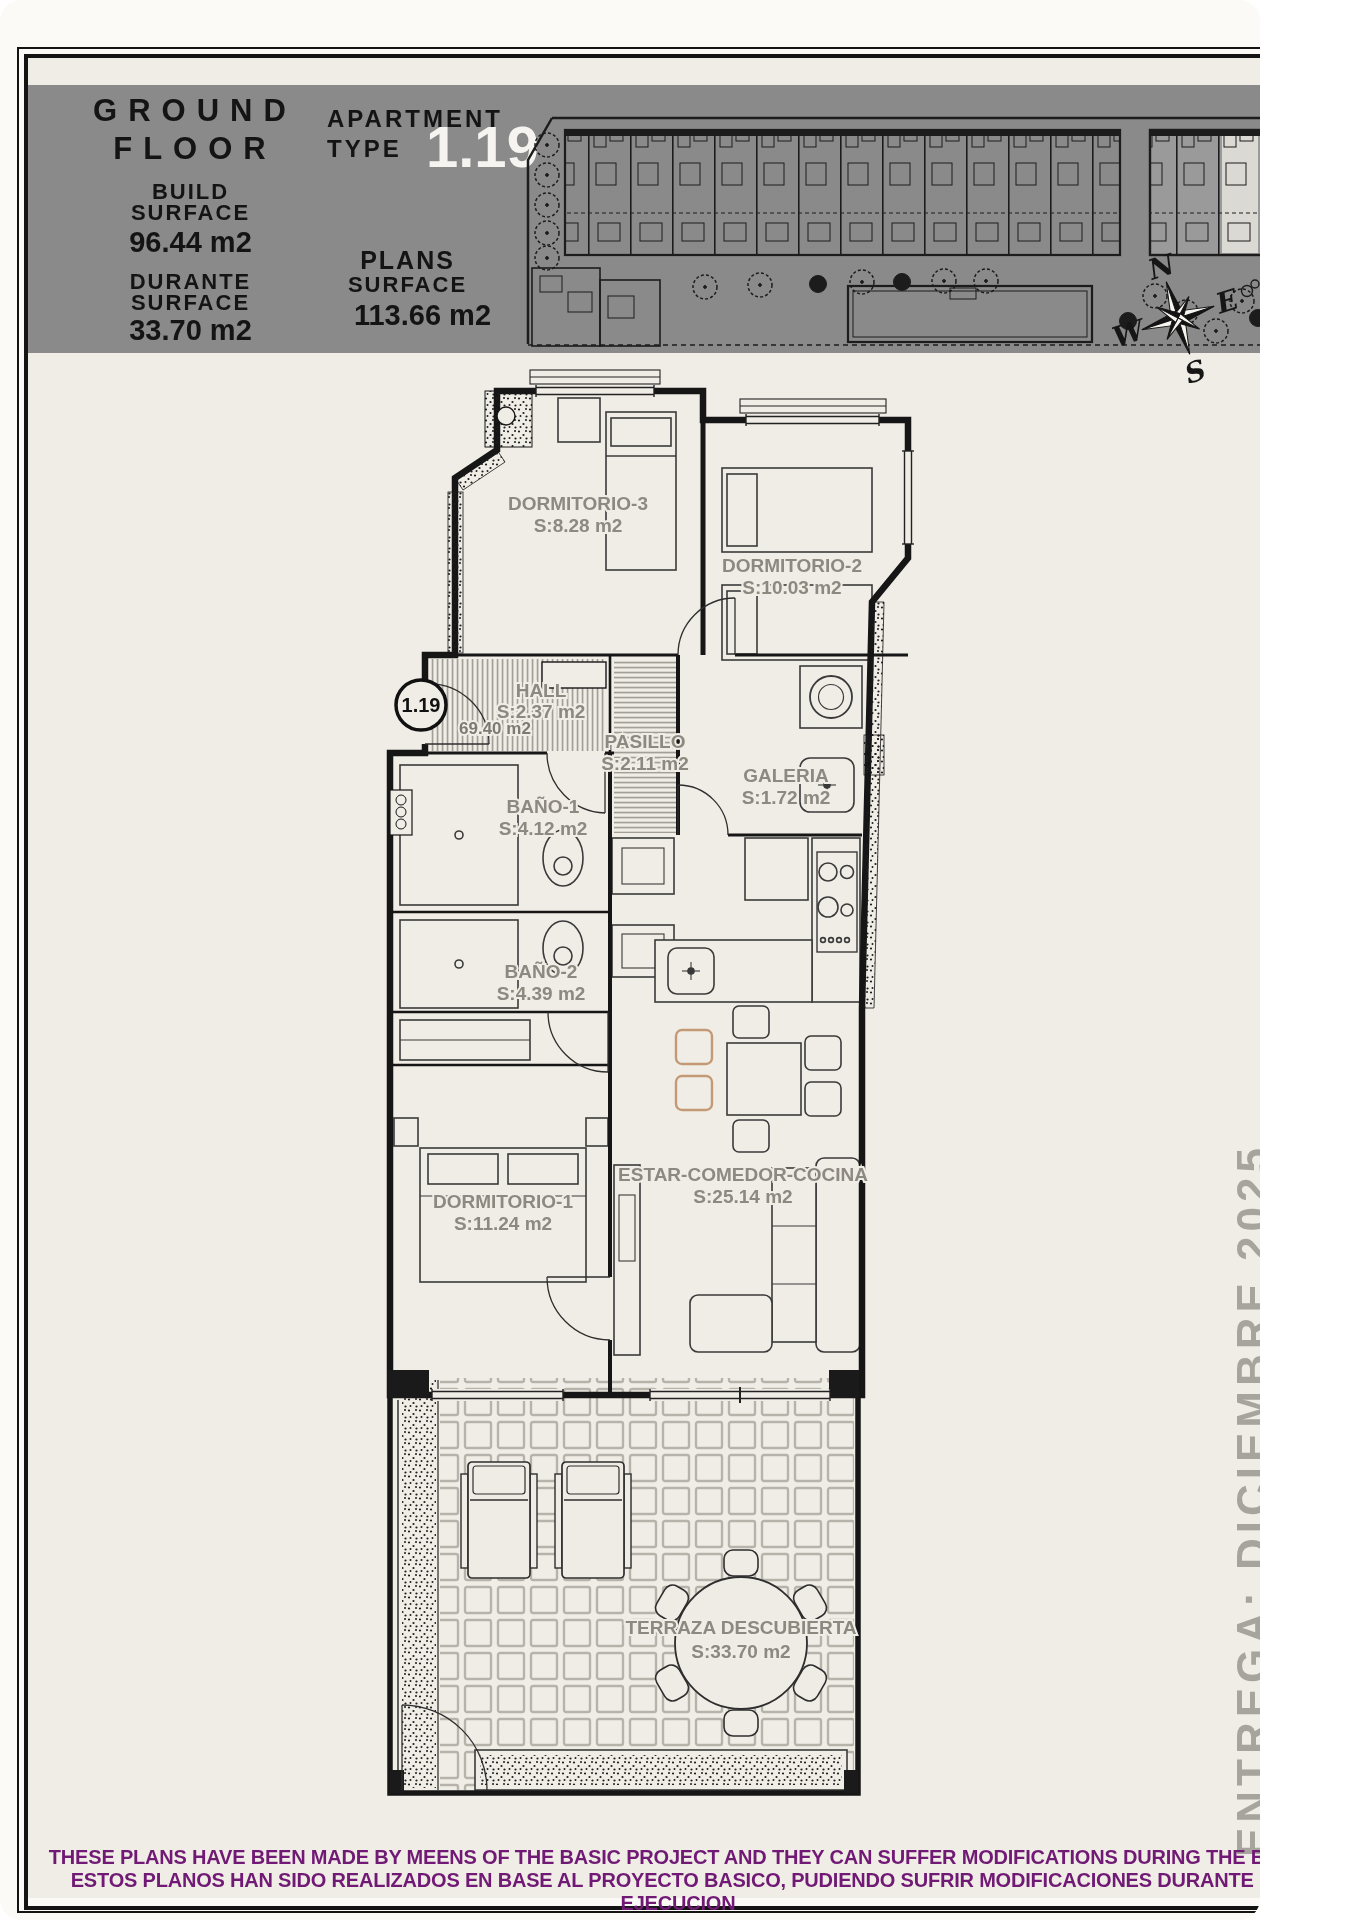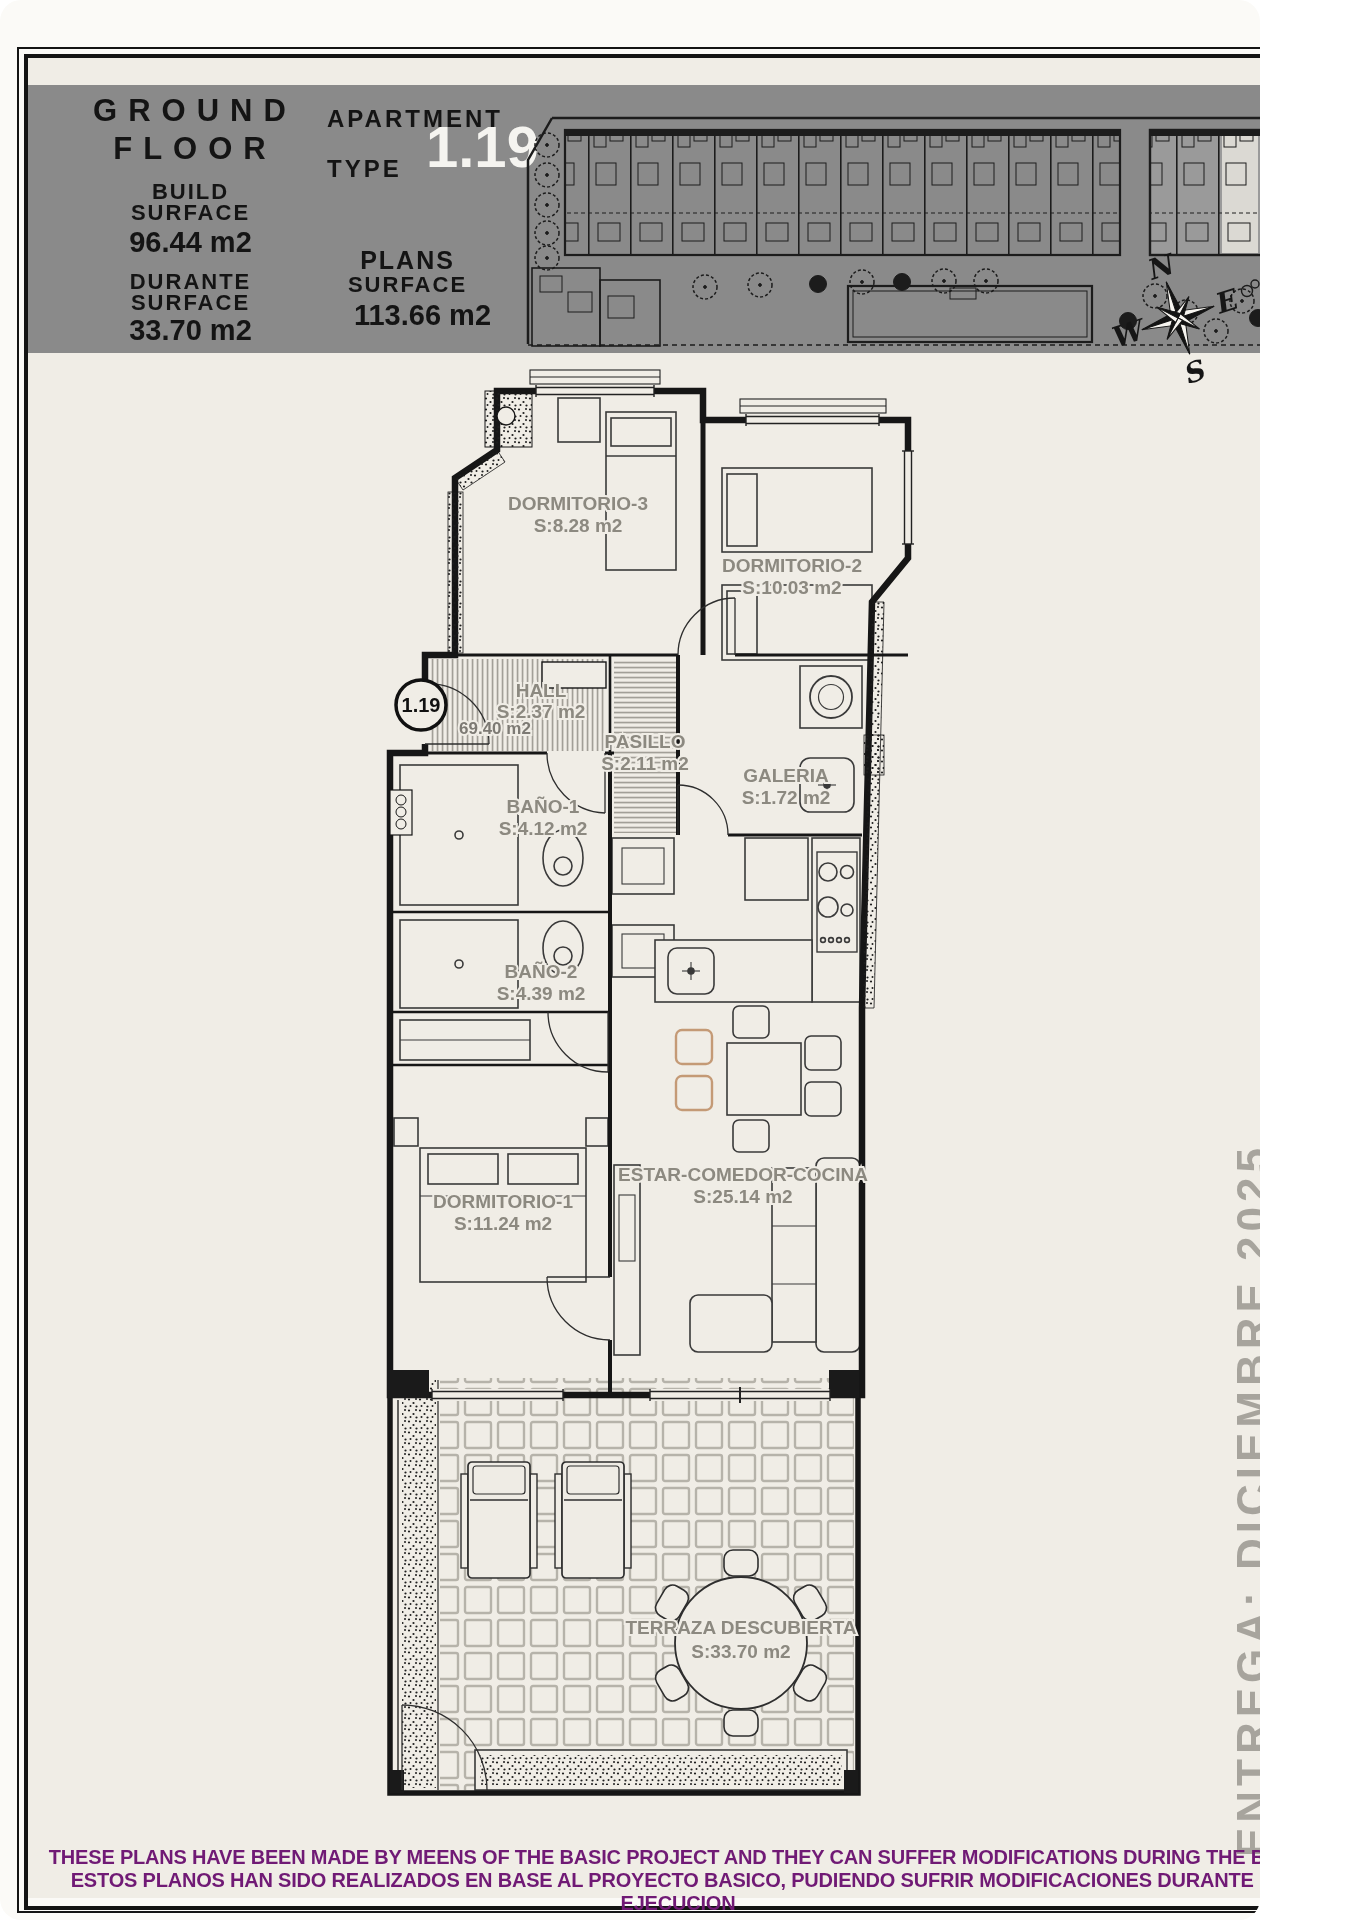--- a/index.html
+++ b/index.html
@@ -44,21 +44,21 @@
 
       <div class="lbl t-center" style="left:55px;top:96px;width:215px;">BUILD</div>
       <div class="lbl t-center" style="left:55px;top:117px;width:215px;">SURFACE</div>
       <div class="val t-center" style="left:55px;top:141px;width:215px;">96.44 m2</div>
 
       <div class="lbl t-center" style="left:55px;top:186px;width:215px;">DURANTE</div>
       <div class="lbl t-center" style="left:55px;top:207px;width:215px;">SURFACE</div>
       <div class="val t-center" style="left:55px;top:229px;width:215px;">33.70 m2</div>
 
       <div class="apt-lbl" style="left:299px;top:20px;">APARTMENT</div>
-      <div class="apt-lbl" style="left:299px;top:50px;margin-top:20px;">TYPE</div>
+      <div class="apt-lbl" style="left:299px;top:50px;">TYPE</div>
       <div class="apt-num" style="left:398px;top:28px;">1.19</div>
 
       <div class="lbl t-center" style="left:272px;top:165px;width:215px;font-size:25px;">PLANS</div>
       <div class="lbl t-center" style="left:272px;top:189px;width:215px;">SURFACE</div>
       <div class="val t-center" style="left:282px;top:214px;width:225px;">113.66 m2</div>
     </div>
   </div>
 
   <div class="frame-thick"></div>
 

